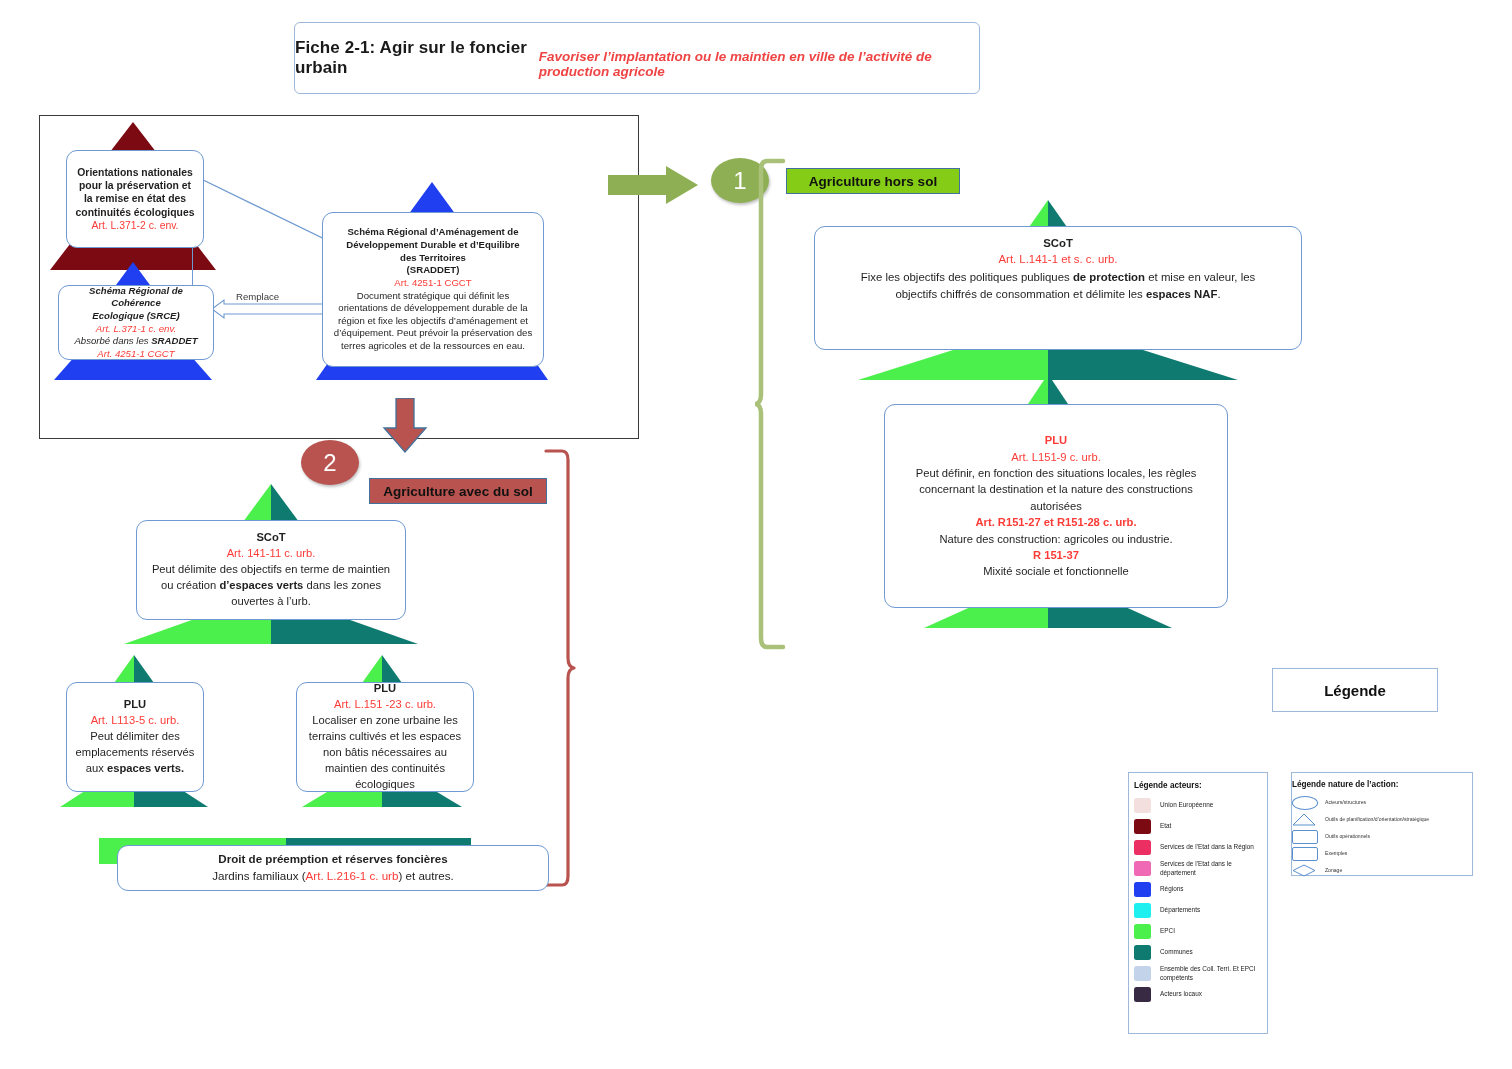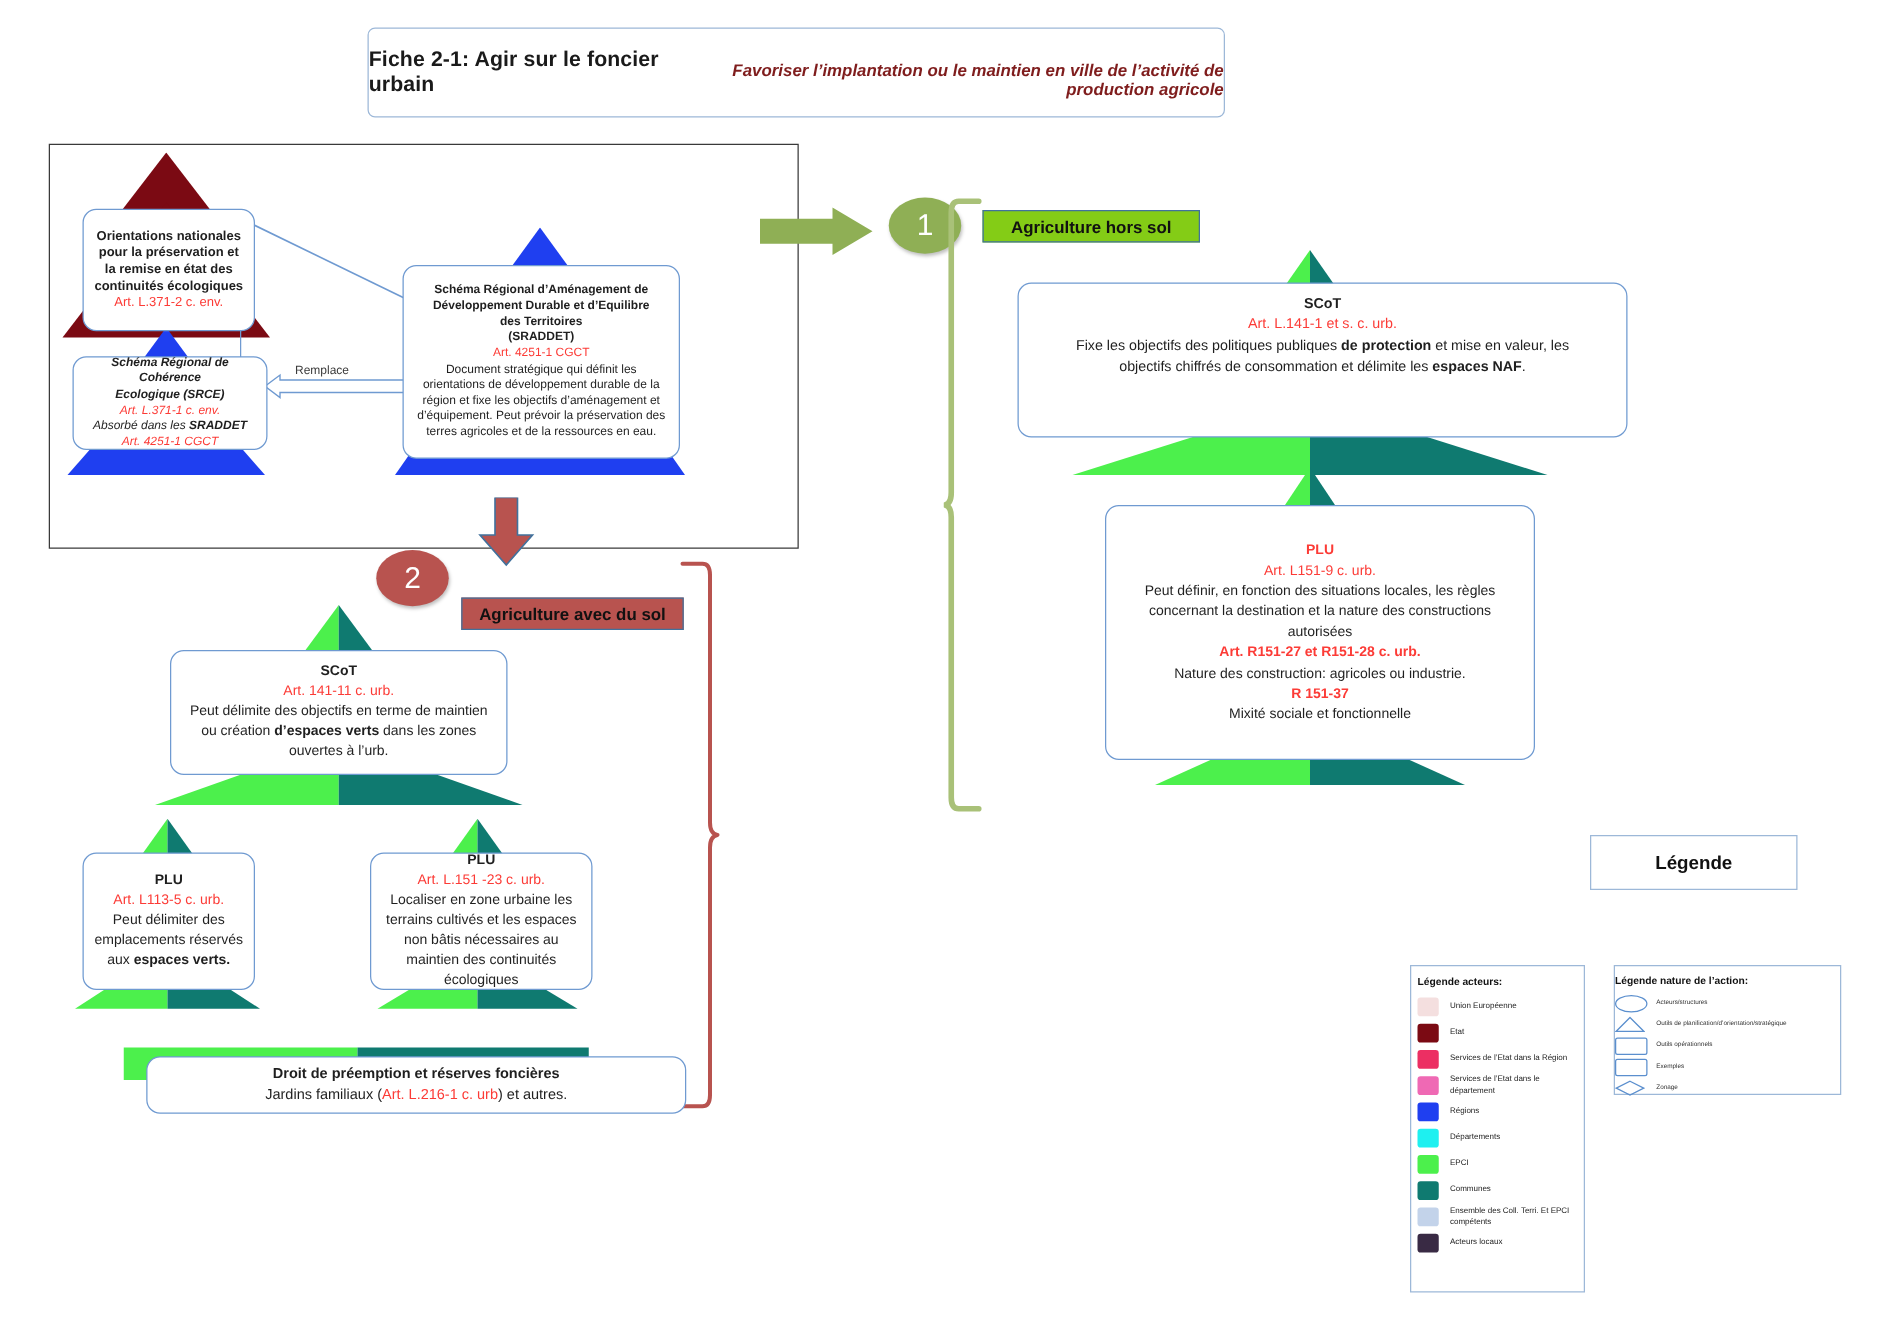--- a/index.html
+++ b/index.html
@@ -11,21 +11,21 @@
   .abs{position:absolute;}
 
   
   #title-card{
     left:294px;top:22px;width:686px;height:72px;
     border:1px solid #9db8d8;border-radius:6px;background:#fff;
     display:flex;flex-direction:row;align-items:center;justify-content:center;
     box-sizing:border-box;
   }
   #title-main{font-size:17px;font-weight:bold;color:#1a1a1a;letter-spacing:.1px;}
-  #title-sub{font-size:13.5px;font-weight:bold;font-style:italic;color:#7f1d1d;margin-top:11px;text-align:right;}
+  #title-sub{font-size:13.5px;font-weight:bold;font-style:italic;color:#ef4444;margin-top:11px;}
 
   
   #frame-box{
     left:39px;top:115px;width:600px;height:324px;
     border:1.6px solid #3a3a3a;background:#fff;box-sizing:border-box;
   }
 
   
   .node{box-sizing:border-box;background:#fff;border:1.2px solid #6f9ad1;border-radius:11px;
         display:flex;flex-direction:column;align-items:center;justify-content:center;
@@ -76,21 +76,21 @@
   <div id="title-main">Fiche 2-1: Agir sur le foncier urbain</div>
   <div id="title-sub">Favoriser l’implantation ou le maintien en ville de l’activité de production agricole</div>
 </div>
 
 <div class="abs" id="frame-box"></div>
 
 <svg class="abs" style="left:48px;top:122px;width:170px;height:150px;z-index:2;">
   <polygon points="85,0 125,52 45,52" fill="#7b0a13"></polygon>
   <polygon points="85,40 168,148 2,148" fill="#7b0a13"></polygon>
 </svg>
-<div class="abs node" style="left:66px;top:150px;width:138px;height:98px;padding:4px 5px;font-size:10.4px;line-height:1.28;margin-top:17px;">
+<div class="abs node" style="left:66px;top:150px;width:138px;height:98px;padding:4px 5px;font-size:10.4px;line-height:1.28;">
   <span class="ttl ln">Orientations nationales</span>
   <span class="ttl ln">pour la préservation et</span>
   <span class="ttl ln">la remise en état des</span>
   <span class="ttl ln">continuités écologiques</span>
   <span class="red ln">Art. L.371-2 c. env.</span>
 </div>
 
 <svg class="abs" style="left:48px;top:262px;width:170px;height:120px;z-index:2;">
   <polygon points="85,0 113,38 57,38" fill="#1f3ff0"></polygon>
   <polygon points="85,28 164,118 6,118" fill="#1f3ff0"></polygon>

